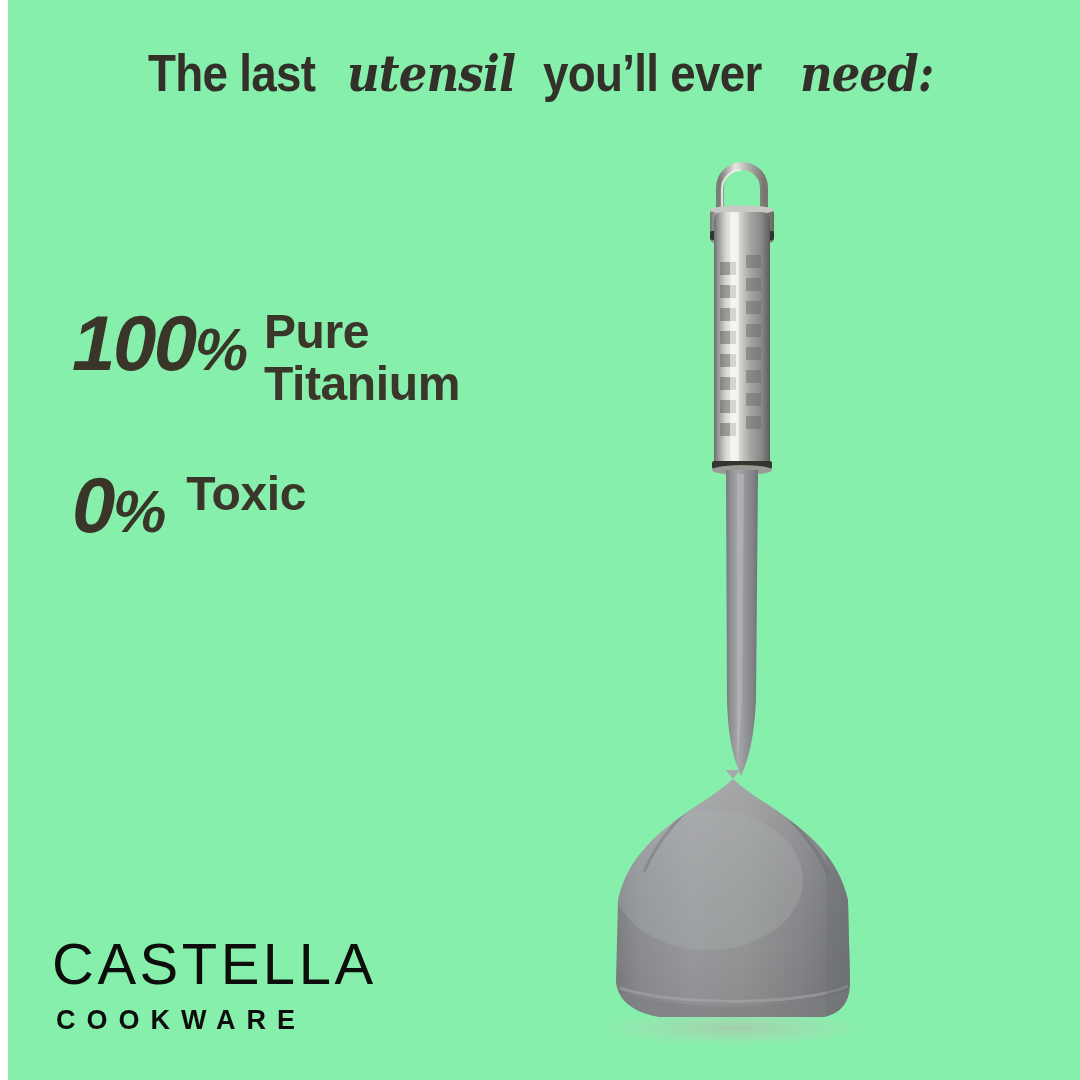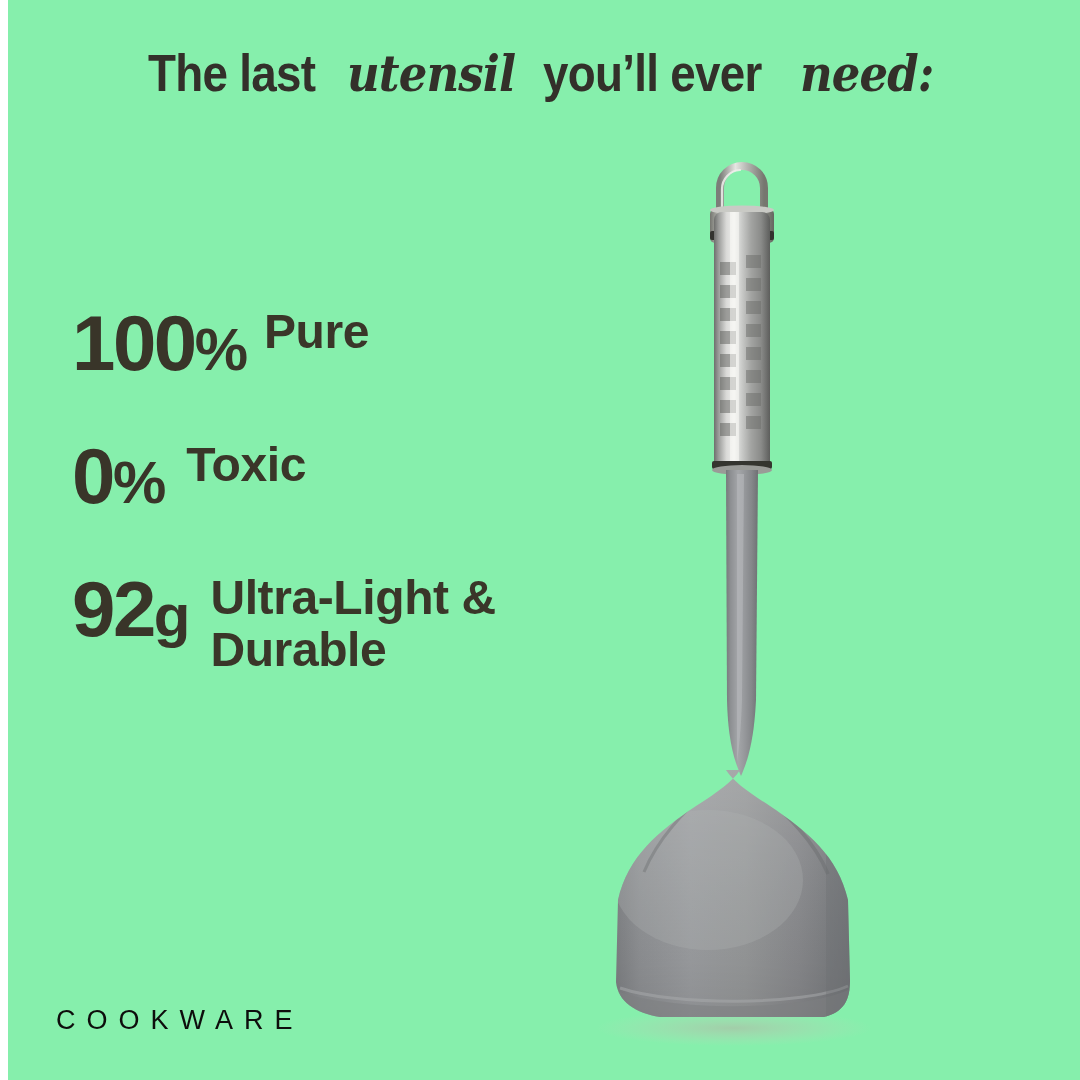--- a/index.html
+++ b/index.html
@@ -62,20 +62,21 @@
     width: 520px;
   }
   .stat {
     display: flex;
     align-items: flex-start;
     margin-bottom: 52px;
   }
   .stat-num {
     color: #393529;
     font-weight: 700;
+    font-style: italic;
     font-size: 76px;
     line-height: 0.96;
     letter-spacing: -2.5px;
     white-space: nowrap;
     flex: 0 0 auto;
     padding-top: 6px;
   }
   .stat-num .unit {
     font-size: 60px;
     letter-spacing: -2px;
@@ -107,21 +108,21 @@
   .logo-main {
     color: #0d0d0c;
     font-size: 58px;
     font-weight: 400;
     letter-spacing: 3.5px;
     line-height: 1;
   }
   .logo-sub {
     color: #0d0d0c;
     font-size: 27px;
-    font-weight: 400;
+    font-weight: 700;
     letter-spacing: 11px;
     line-height: 1;
     margin-top: 14px;
     margin-left: 4px;
   }
 
   
   #product {
     position: absolute;
     left: 0;
@@ -137,36 +138,33 @@
 <div id="poster" style="background: #86efac; margin-left: 8px;">
 
   <div class="headline">
     <span class="w">The last</span><span class="sp"></span><span class="it">utensil</span><span class="sp"></span><span class="w">you’ll ever</span><span class="sp"></span><span class="it">need:</span>
   </div>
 
   <div class="stats">
 
     <div class="stat" id="stat-0">
       <div class="stat-num"><span>100</span><span class="unit">%</span></div>
-      <div class="stat-label"><span>Pure</span><br></div>
+      <div class="stat-label"><span>Pure</span><br><span>Titanium</span></div>
     </div>
 
     <div class="stat" id="stat-1">
       <div class="stat-num"><span>0</span><span class="unit">%</span></div>
       <div class="stat-label"><span>Toxic</span><br></div>
     </div>
 
-    <div class="stat" id="stat-2">
-      <div class="stat-num"><span>92</span><span class="unit">g</span></div>
-      <div class="stat-label"><span>Ultra-Light &amp;</span><br><span>Durable</span></div>
-    </div>
 
   </div>
 
   <div class="logo">
+    <div class="logo-main">CASTELLA</div>
     <div class="logo-sub">COOKWARE</div>
   </div>
 
   <svg id="product" viewBox="0 0 1080 1080">
     <defs>
       <linearGradient id="gSteel" x1="0" y1="0" x2="1" y2="0">
         <stop offset="0" stop-color="#6e6f6d"></stop>
         <stop offset="0.08" stop-color="#9a9b99"></stop>
         <stop offset="0.22" stop-color="#d9d9d7"></stop>
         <stop offset="0.36" stop-color="#efefed"></stop>

